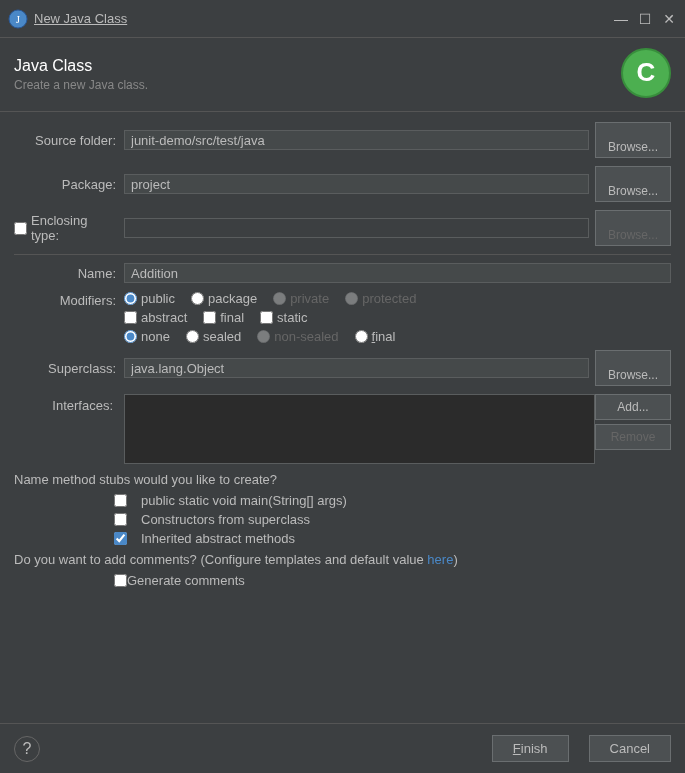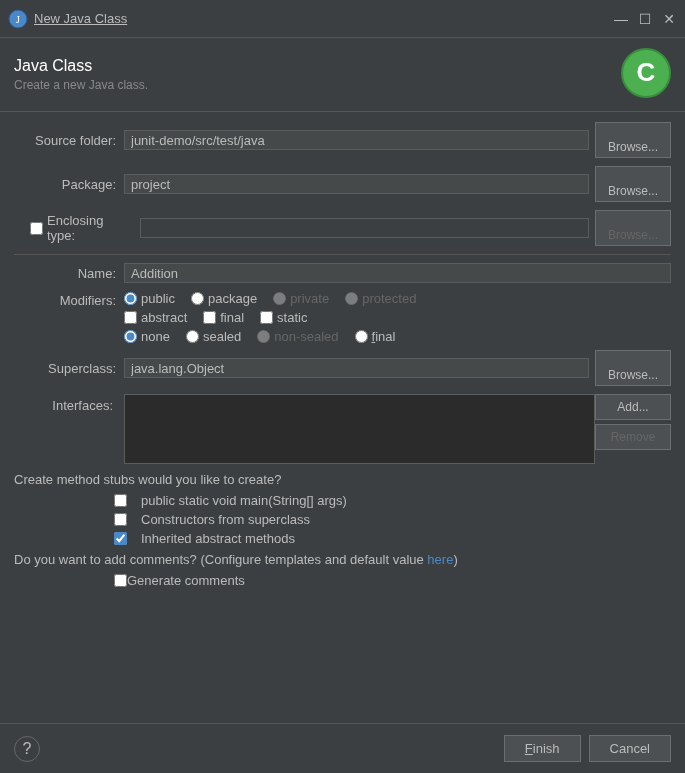--- a/index.html
+++ b/index.html
@@ -117,21 +117,20 @@
     .browse-btn:disabled {
       color: #666;
       cursor: default;
     }
 
     
     .enclosing-row {
       display: flex;
       align-items: center;
       margin-bottom: 8px;
-      margin-left: 16px;
     }
     .enclosing-label-area {
       width: 110px;
       display: flex;
       align-items: center;
       justify-content: flex-end;
       padding-right: 8px;
     }
     .enclosing-label-area input[type="checkbox"] {
       margin-right: 4px;
@@ -320,21 +319,21 @@
       width: 26px;
       height: 26px;
       border-radius: 50%;
       border: 1px solid #666;
       display: flex;
       align-items: center;
       justify-content: center;
     }
     .footer-right {
       display: flex;
-      gap: 8px;
+      gap: 20px;
       margin-left: 32px;
     }
     .finish-btn {
       background: #4c5052;
       border: 1px solid #6a6e70;
       color: #bbbbbb;
       font-size: 13px;
       padding: 5px 20px;
       cursor: pointer;
       min-width: 76px;
@@ -481,21 +480,21 @@
   <div class="interfaces-row">
     <span class="interfaces-label">Interfaces:</span>
     <div class="interfaces-box"></div>
     <div class="interfaces-buttons">
       <button class="add-btn">Add...</button>
       <button class="remove-btn" disabled="">Remove</button>
     </div>
   </div>
 
   <div class="stubs-section">
-    <div class="stubs-question">Create method stubs would you like to create?</div>
+    <div class="stubs-question">Name method stubs would you like to create?</div>
     <div class="stub-item">
       <input type="checkbox" id="stub-main" style="">
       <label for="stub-main">public static void main(String[] args)</label>
     </div>
     <div class="stub-item">
       <input type="checkbox" id="stub-constructors" style="">
       <label for="stub-constructors">Constructors from superclass</label>
     </div>
     <div class="stub-item">
       <input type="checkbox" id="stub-inherited" checked="" style="">

